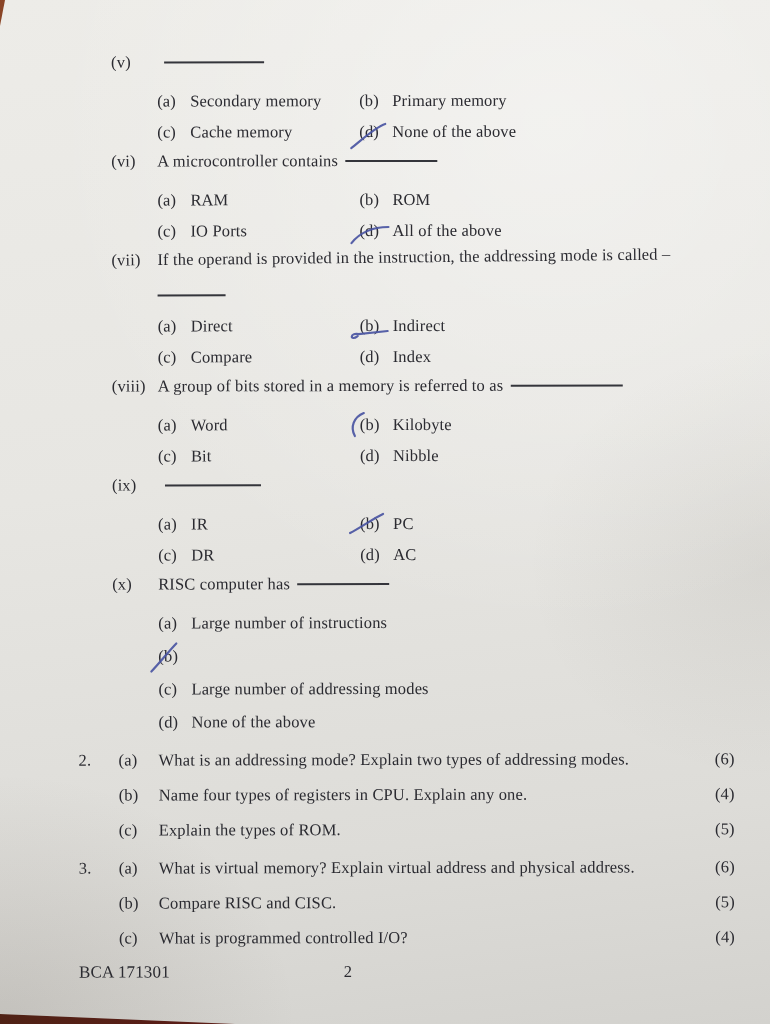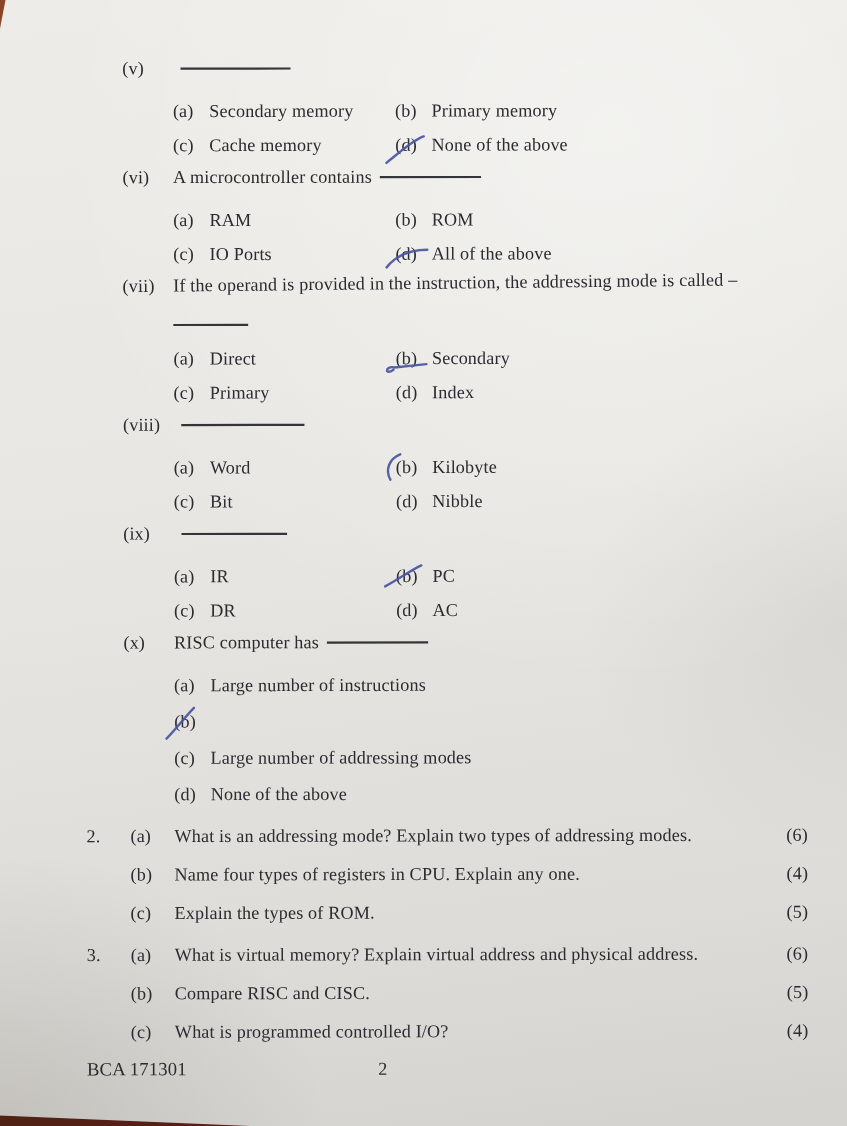--- a/index.html
+++ b/index.html
@@ -153,37 +153,37 @@
           <span class="opt-key-wrap"><span>(a)</span></span>
           <span class="opt-label">Direct</span>
         </div>
         <div class="opt">
           <span class="opt-key-wrap">
             <svg class="pen" viewBox="0 0 40 36">
                 <path d="M8,28 C0,34 0,24 9,26 L38,23"></path>
               </svg>
             <span>(b)</span>
           </span>
-          <span class="opt-label">Secondary</span>
-        </div>
-        <div class="opt">
-          <span class="opt-key-wrap"><span>(c)</span></span>
-          <span class="opt-label">Primary</span>
+          <span class="opt-label">Indirect</span>
+        </div>
+        <div class="opt">
+          <span class="opt-key-wrap"><span>(c)</span></span>
+          <span class="opt-label">Compare</span>
         </div>
         <div class="opt">
           <span class="opt-key-wrap"><span>(d)</span></span>
           <span class="opt-label">Index</span>
         </div>
       </div>
     </section>
 
     <section class="mcq-sec">
       <div class="q-line">
         <span class="q-num">(viii)</span>
-        <span class="q-text"><span class="rule w112"></span></span>
+        <span class="q-text"><span>A group of bits stored in a memory is referred to as</span><span class="rule w112"></span></span>
       </div>
       <div class="opts">
         <div class="opt">
           <span class="opt-key-wrap"><span>(a)</span></span>
           <span class="opt-label">Word</span>
         </div>
         <div class="opt">
           <span class="opt-key-wrap">
             <svg class="pen pen-hook" viewBox="0 0 40 36">
                 <path d="M18,6 C8,10 4,20 9,29"></path>

